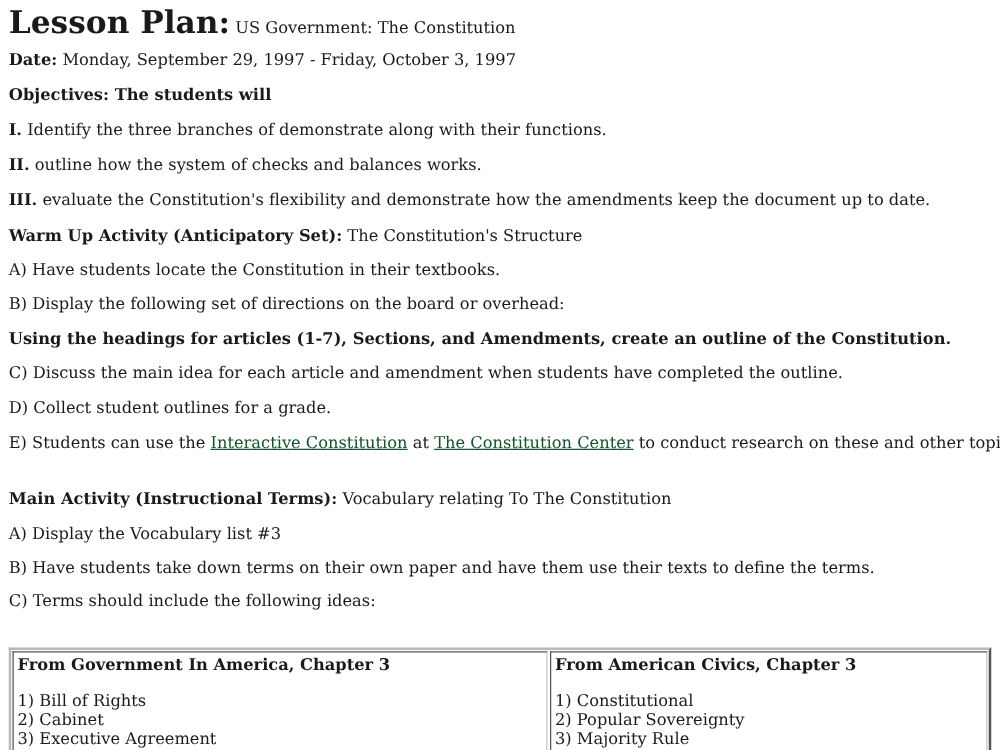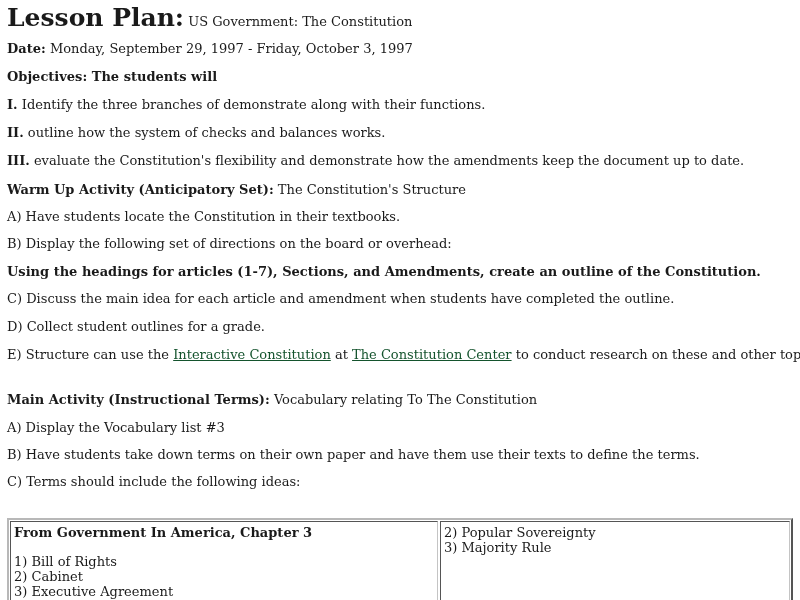--- a/index.html
+++ b/index.html
@@ -110,21 +110,21 @@
     <span>The Constitution's Structure</span>
   </div>
 
   <div class="line" style="top:209px;">A) Have students locate the Constitution in their textbooks.</div>
   <div class="line" style="top:236px;">B) Display the following set of directions on the board or overhead:</div>
   <div class="line bold" style="top:264px;">Using the headings for articles (1-7), Sections, and Amendments, create an outline of the Constitution.</div>
   <div class="line" style="top:291px;">C) Discuss the main idea for each article and amendment when students have completed the outline.</div>
   <div class="line" style="top:319px;">D) Collect student outlines for a grade.</div>
 
   <div class="line" style="top:347px;">
-    <span>E) Structure can use the</span>
+    <span>E) Students can use the</span>
     <a class="link">Interactive Constitution</a>
     <span>at</span>
     <a class="link">The Constitution Center</a>
     <span>to conduct research on these and other topics.</span>
   </div>
 
   <div class="line" style="top:392px;">
     <b>Main Activity (Instructional Terms):</b>
     <span>Vocabulary relating To The Constitution</span>
   </div>
@@ -135,16 +135,18 @@
 </div>
 
 <div class="vocab-table">
   <div class="vocab-cell left">
     <span class="vocab-heading">From Government In America, Chapter 3</span>
     <span class="vocab-item">1) Bill of Rights</span>
     <span class="vocab-item">2) Cabinet</span>
     <span class="vocab-item">3) Executive Agreement</span>
   </div>
   <div class="vocab-cell right">
+    <span class="vocab-heading">From American Civics, Chapter 3</span>
+    <span class="vocab-item">1) Constitutional</span>
     <span class="vocab-item">2) Popular Sovereignty</span>
     <span class="vocab-item">3) Majority Rule</span>
   </div>
 </div>
 
 </body></html>

